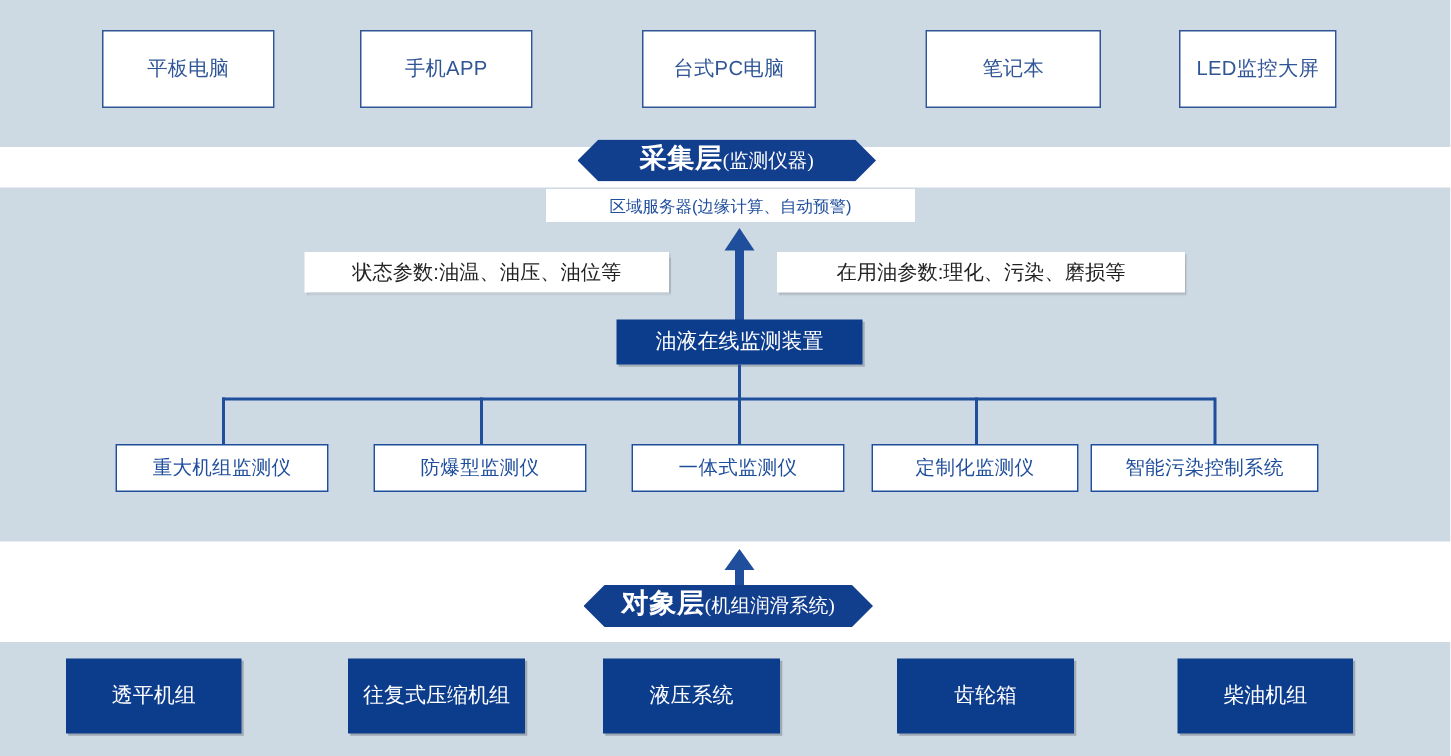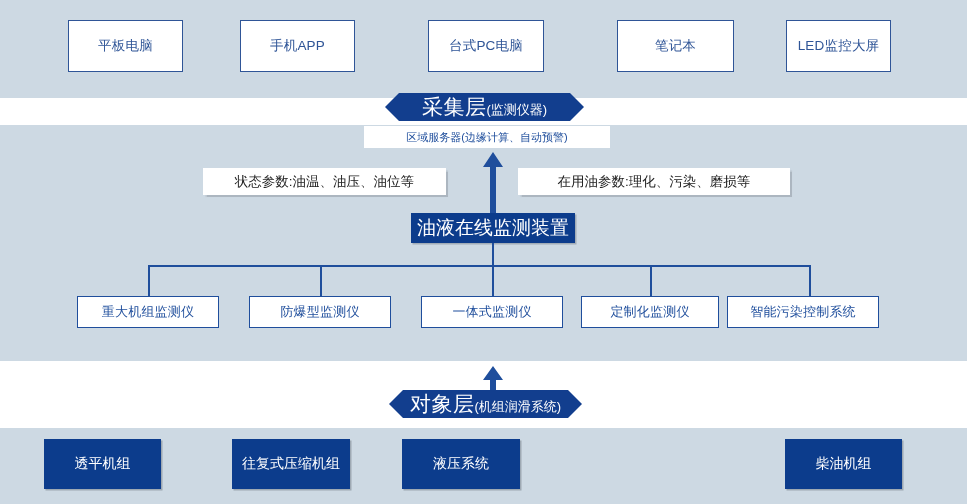--- a/index.html
+++ b/index.html
@@ -74,37 +74,37 @@
     top: 439px;
     height: 50px;
     box-shadow: 1.5px 1.5px 0 rgba(120,130,140,.55);
   }
 
   #center-device {
     left: 411px;
     top: 213px;
     width: 164px;
     height: 30px;
-    font-size: 19px;
+    font-size: 14px;
     box-shadow: 1.5px 1.5px 0 rgba(120,130,140,.5);
   }
 
   
   .ribbon {
     position: absolute;
     background: #123e8e;
     color: #ffffff;
     display: flex;
     align-items: baseline;
     justify-content: center;
     clip-path: polygon(14px 0, calc(100% - 14px) 0, 100% 50%, calc(100% - 14px) 100%, 14px 100%, 0 50%);
     white-space: nowrap;
   }
-  .ribbon .big   { font-size: 21px; font-weight: normal; letter-spacing: .5px; }
-  .ribbon .small { font-size: 13px; }
+  .ribbon .big   { font-size: 18px; font-weight: bold; letter-spacing: .5px; }
+  .ribbon .small { font-size: 13px; font-family: Liberation Serif, serif; }
 
   #ribbon-collect {
     left: 385px; top: 93px; width: 199px; height: 28px;
   }
   #ribbon-object {
     left: 389px; top: 390px; width: 193px; height: 28px;
   }
 
   
   #server-strip {
@@ -242,17 +242,20 @@
 
   <div class="nbox obj-box" style="left:44px;  width:117px;font-family:Liberation Serif, serif;">
     <span>透平机组</span>
   </div>
   <div class="nbox obj-box" style="left:232px; width:118px;">
     <span>往复式压缩机组</span>
   </div>
   <div class="nbox obj-box" style="left:402px; width:118px;">
     <span>液压系统</span>
   </div>
+  <div class="nbox obj-box" style="left:598px; width:118px;">
+    <span>齿轮箱</span>
+  </div>
   <div class="nbox obj-box" style="left:785px; width:117px;">
     <span>柴油机组</span>
   </div>
 
 </div>
 
 </body></html>

